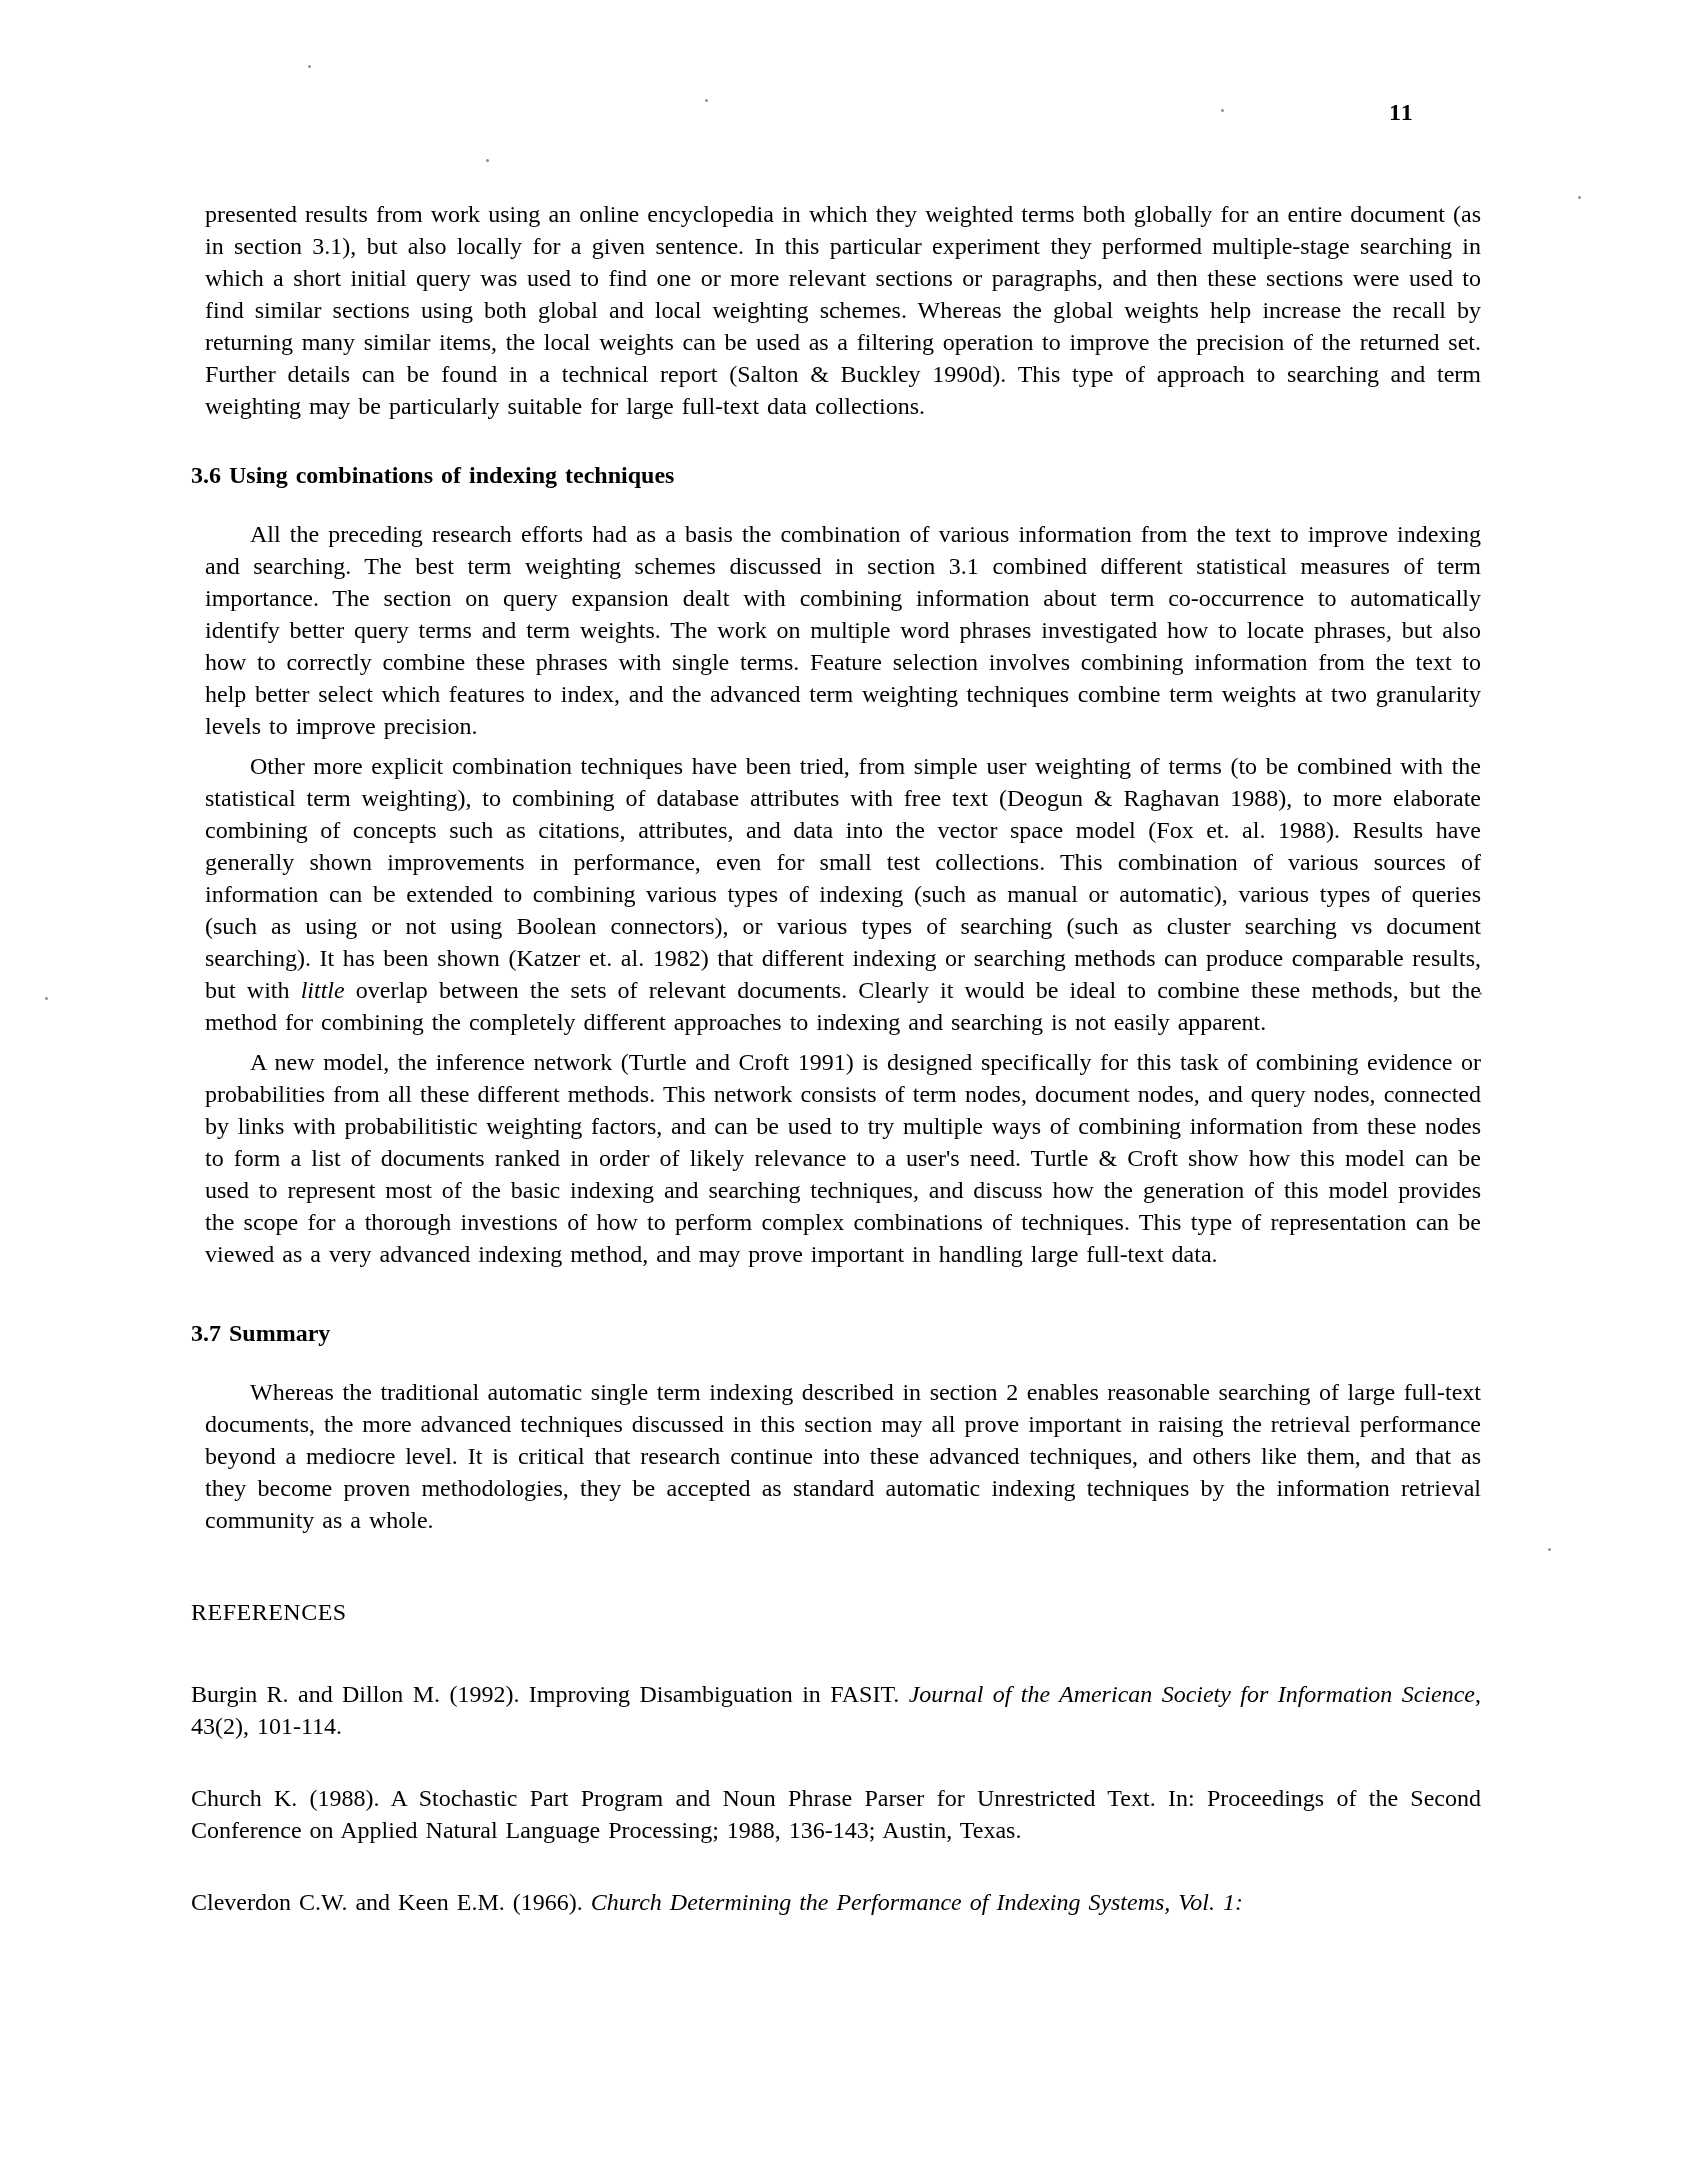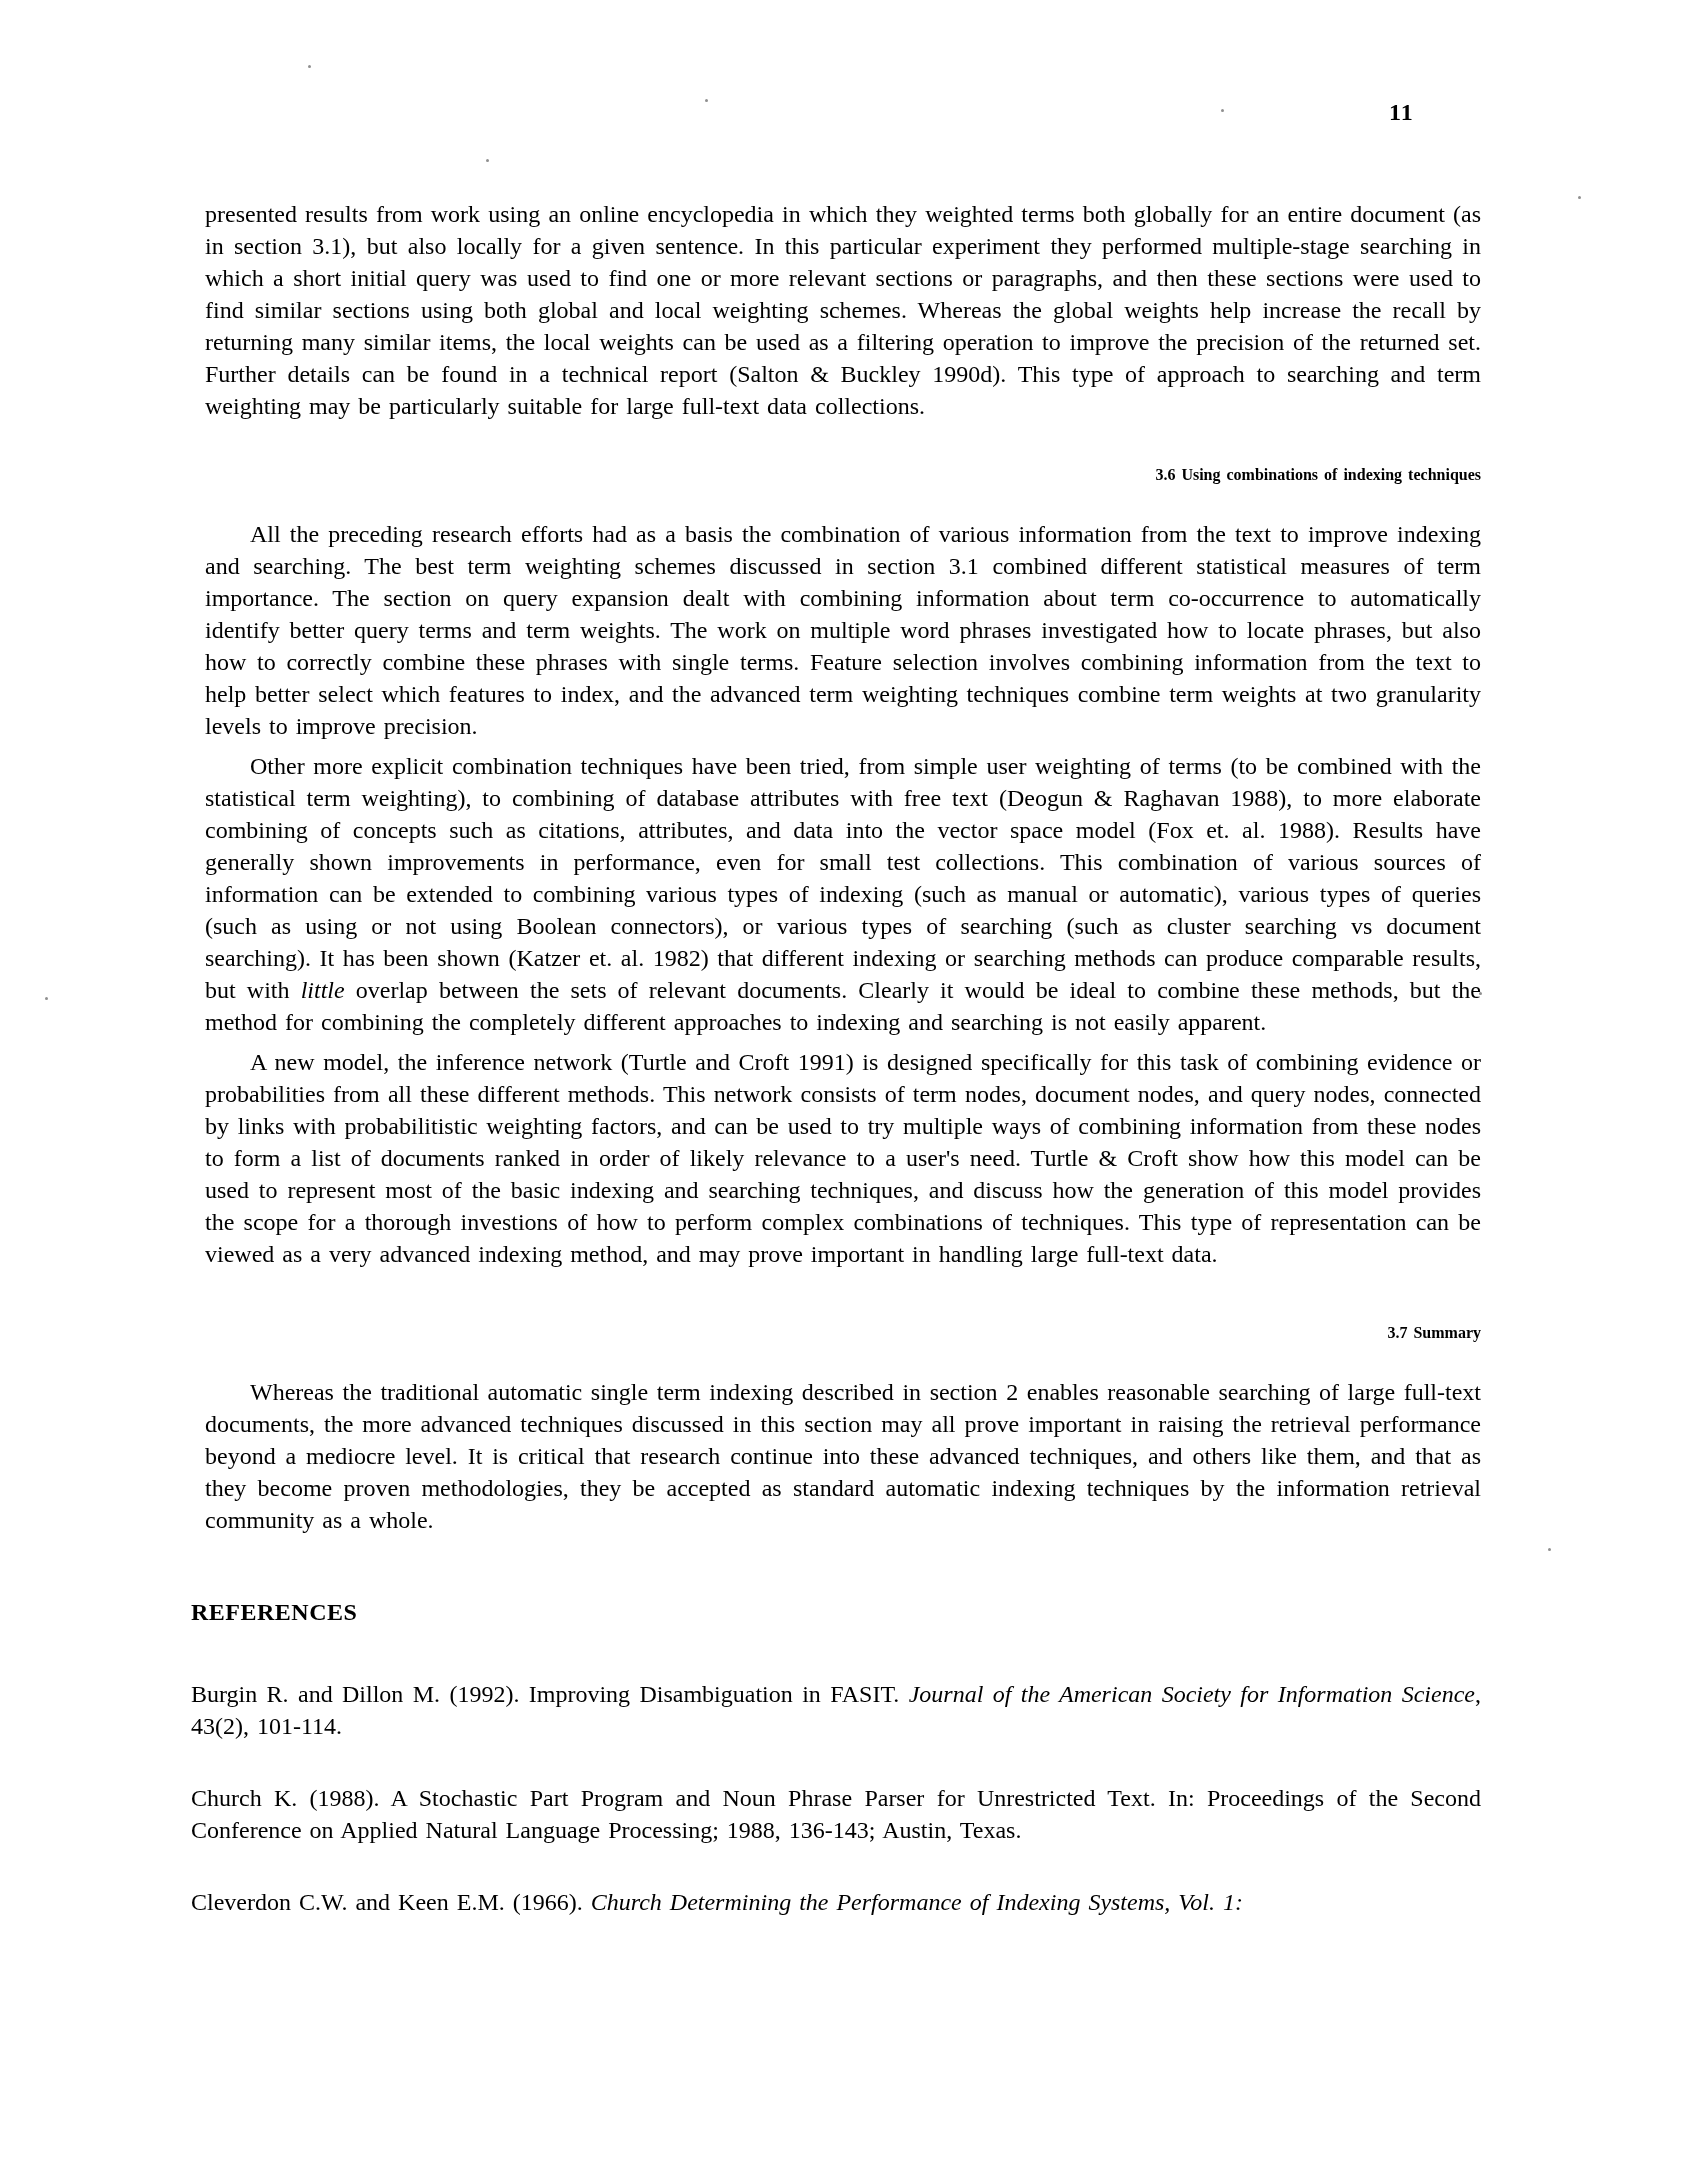--- a/index.html
+++ b/index.html
@@ -33,33 +33,32 @@
     line-height: 32px;
     text-align: justify;
     word-spacing: 2px;
   }
   .content p {
     margin: 0 0 8px 14px;
   }
   p.indent { text-indent: 45px; }
   p.noindent { text-indent: 0; }
   h3.section-heading {
-    font-size: 16px;
+    font-size: 24px;
     font-weight: bold;
     margin: 37px 0 27px 0;
-    text-align: right;
+    text-align: left;
     line-height: 32px;
   }
   h3.section-heading.summary { margin-top: 47px; }
   .refs-heading {
     margin: 60px 0 50px 0;
     font-size: 24px;
     letter-spacing: 0.5px;
     text-align: left;
-    font-weight: bold;
   }
   p.ref {
     margin: 0 0 40px 0;
     text-indent: 0;
   }
   em { font-style: italic; }
   
   .speck {
     position: absolute;
     background: #333;

